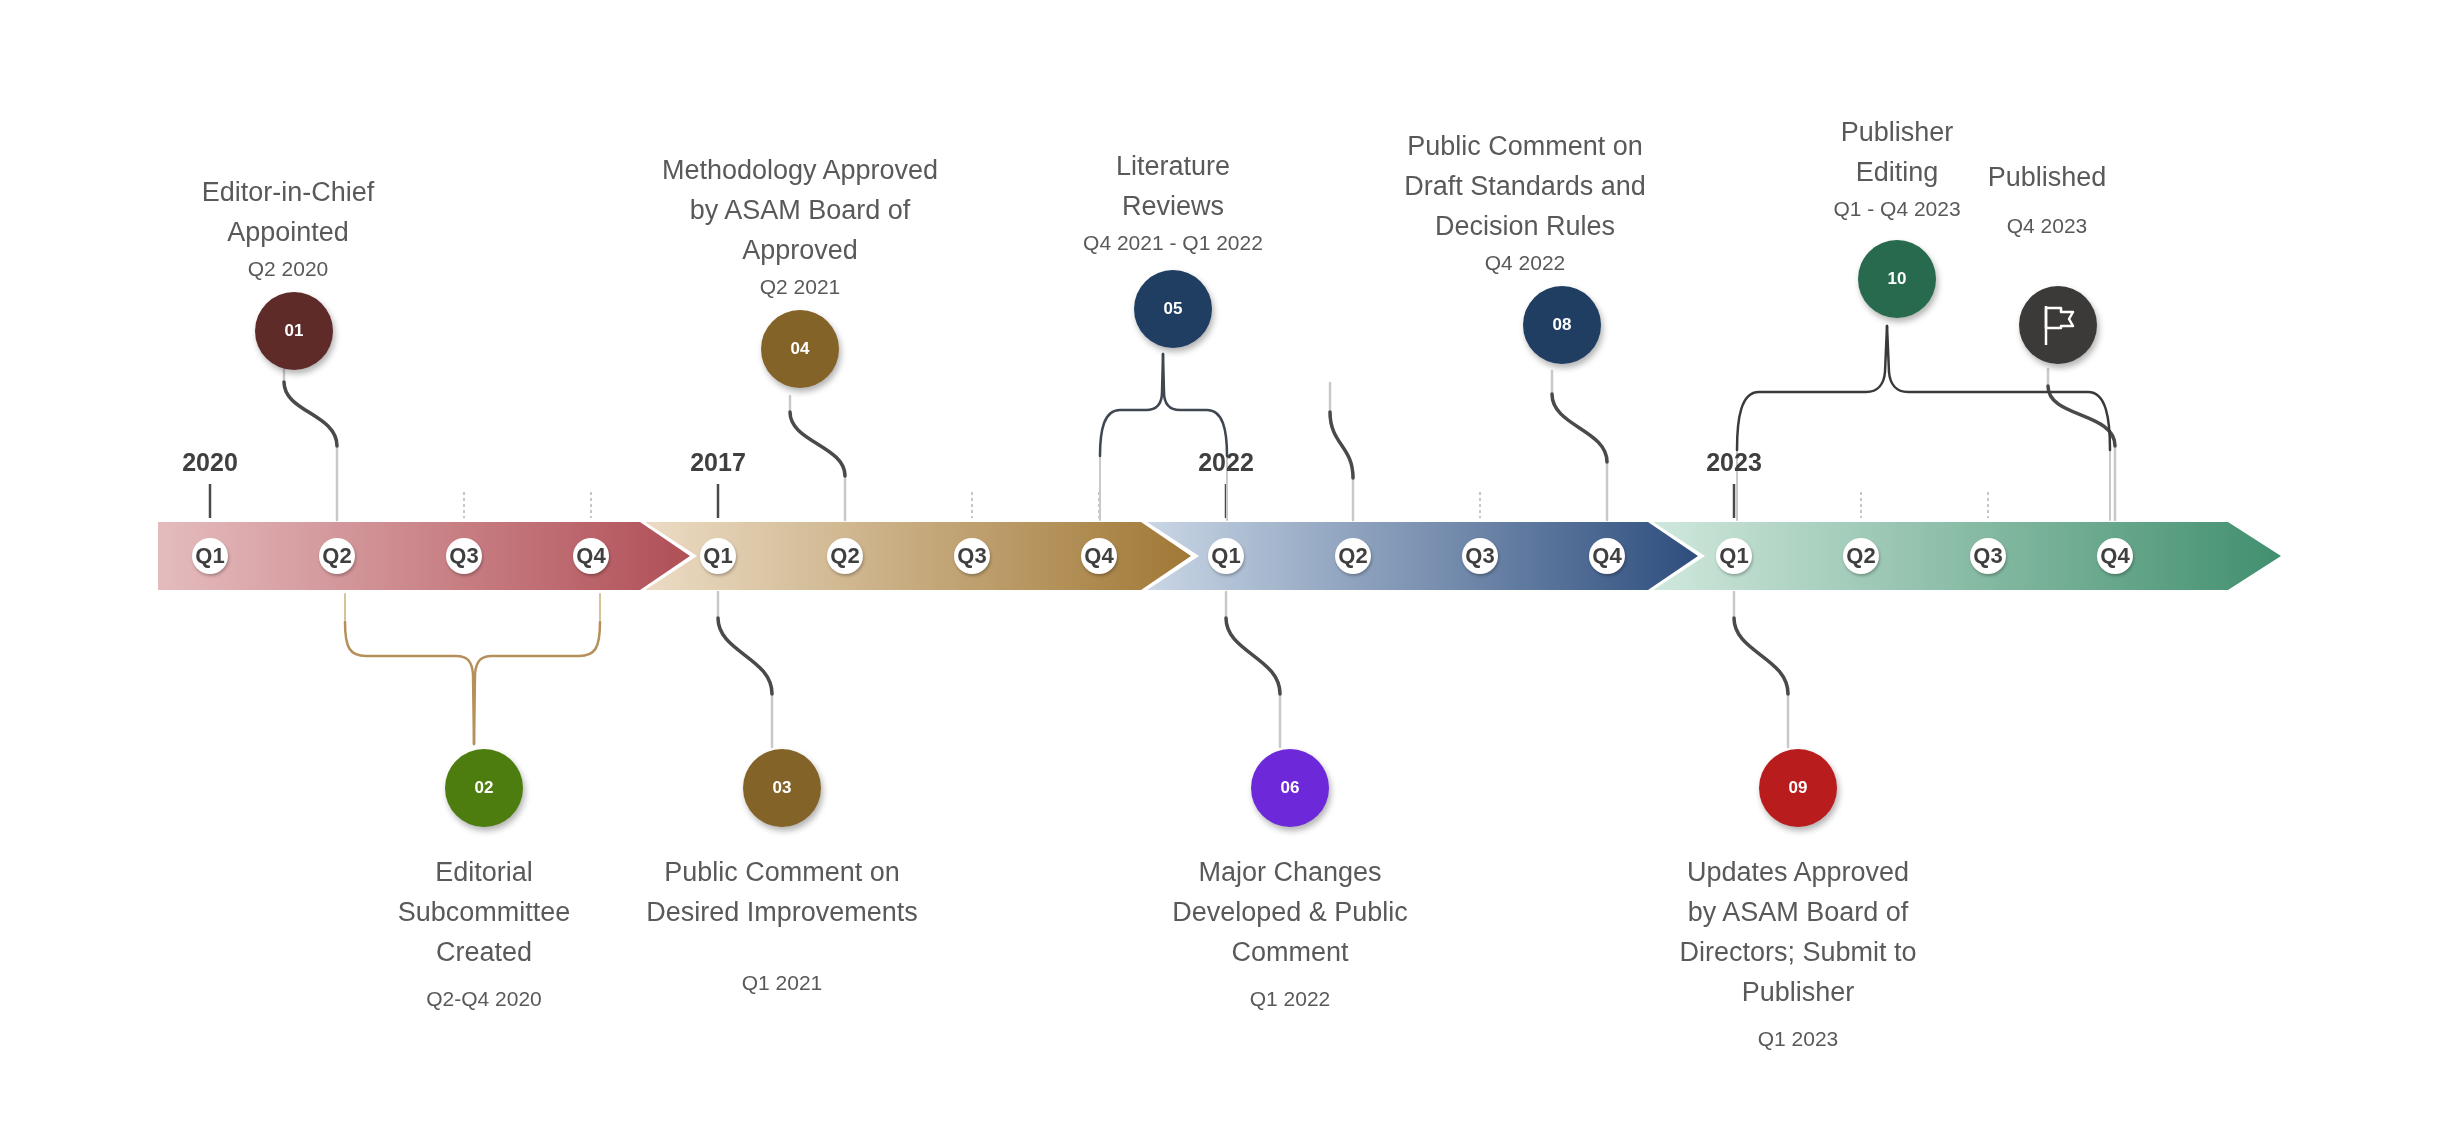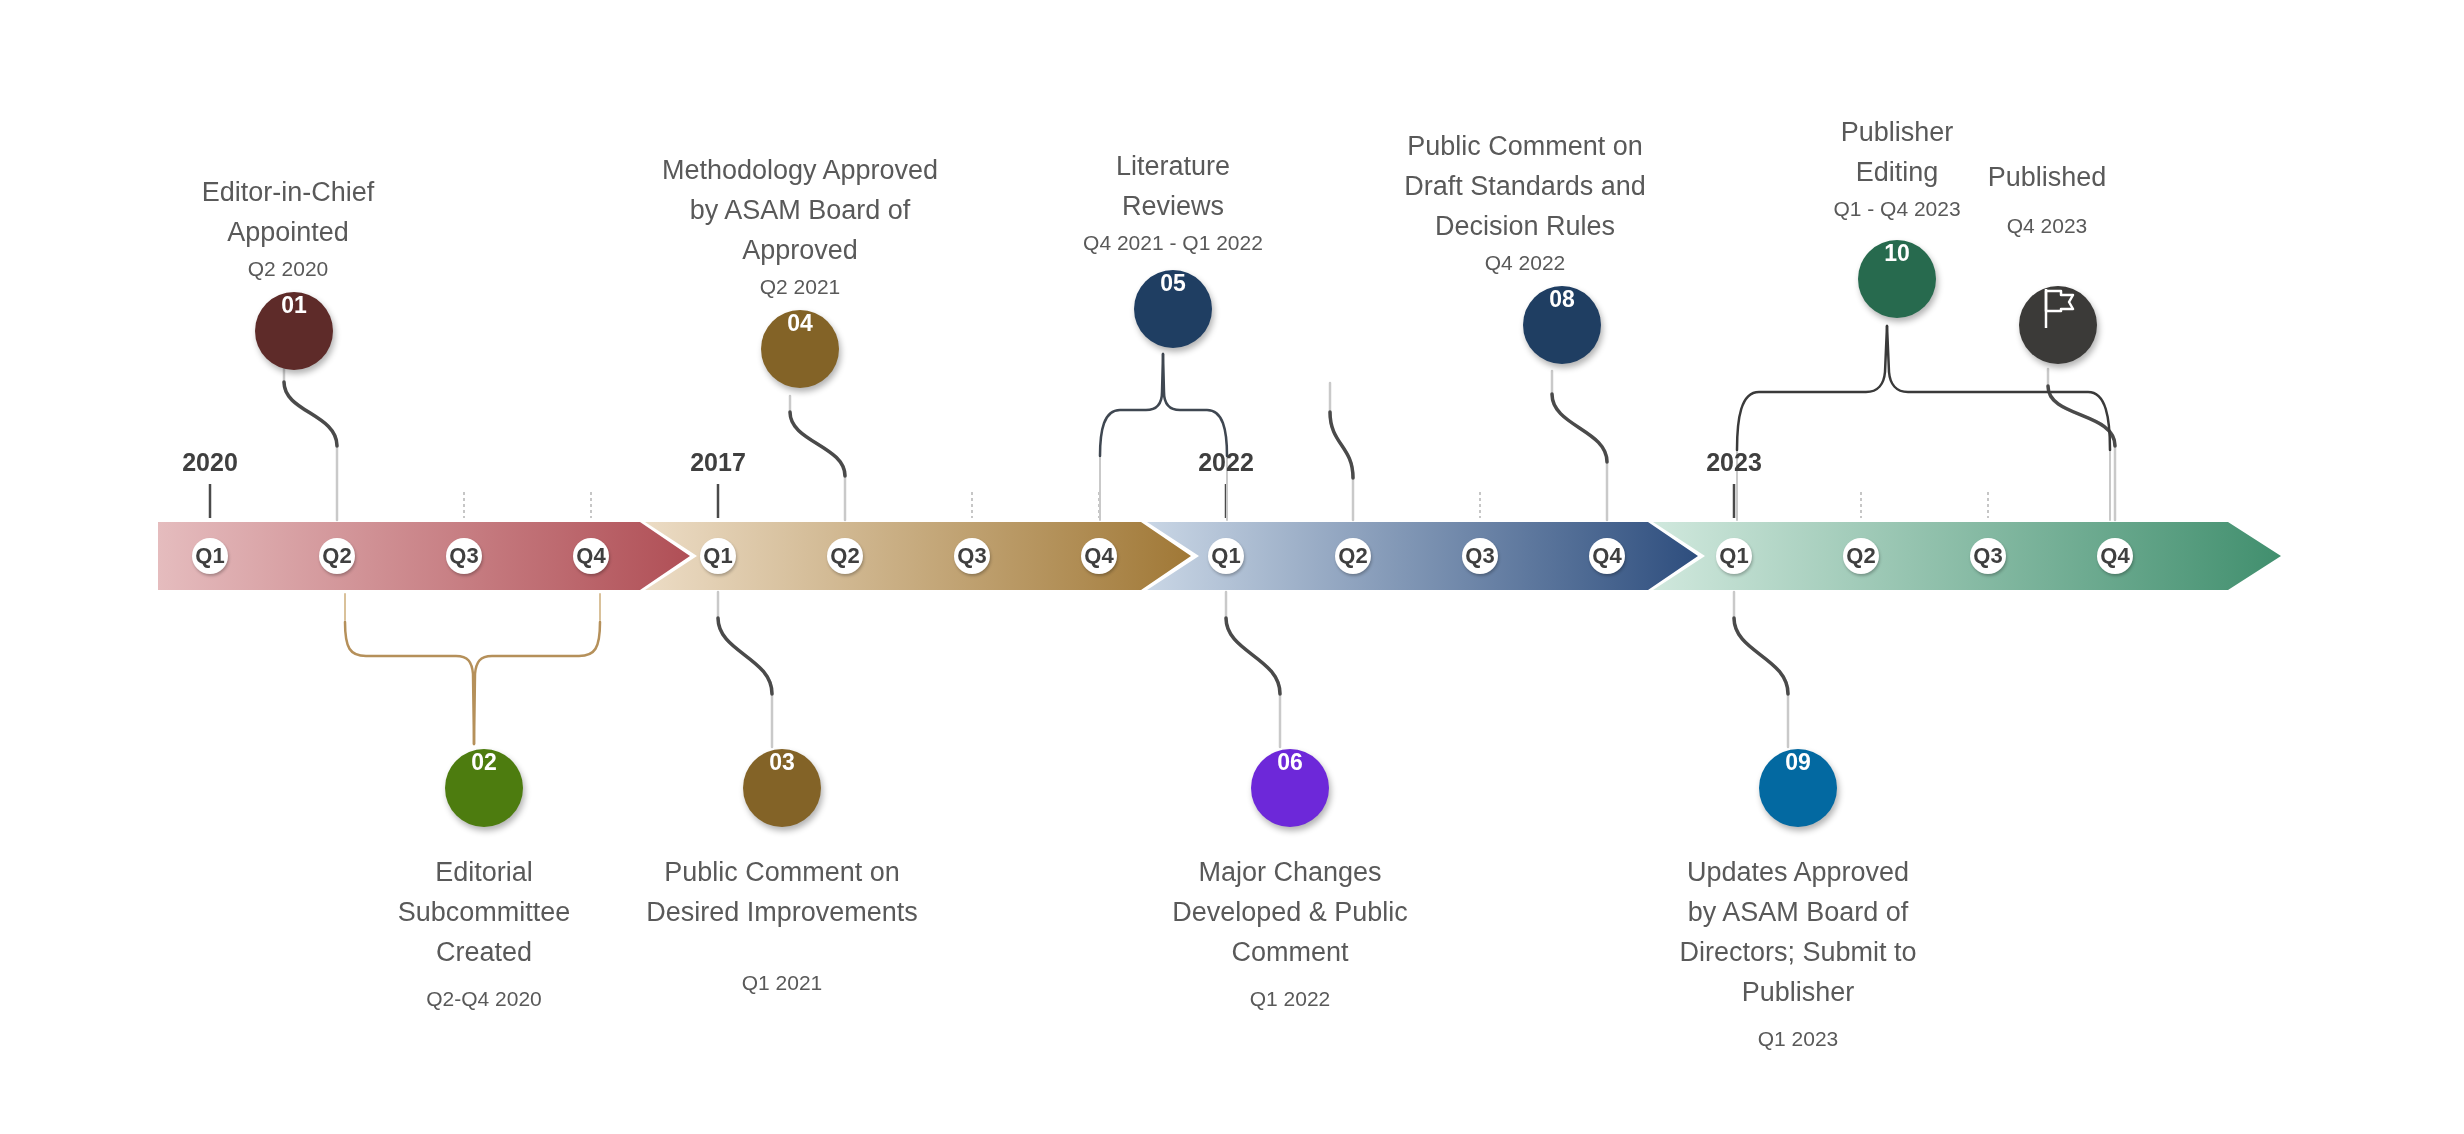--- a/index.html
+++ b/index.html
@@ -27,22 +27,22 @@
   
   .milestone {
     position:absolute; width:380px; display:flex; flex-direction:column;
     align-items:center; text-align:center;
   }
   .m-title { font-size:27px; line-height:40px; color:#595959; }
   .m-title span { display:block; }
   .m-date { font-size:21px; line-height:30px; color:#595959; margin-top:2px; }
   .m-circle {
     width:78px; height:78px; border-radius:50%;
-    display:flex; align-items:flex-start; justify-content:center;
-    color:#ffffff; font-size:23px; font-weight:bold;
+    display:flex; align-items:center; justify-content:center;
+    color:#ffffff; font-size:17px; font-weight:bold;
     box-shadow:2px 4px 6px rgba(0,0,0,0.3);
     flex-shrink:0;
   }
   .milestone.above .m-circle { margin-top:8px; }
   .milestone.below .m-circle { order:-1; }
   .milestone.below .m-title { margin-top:25px; }
   .milestone.below .m-date  { margin-top:12px; }
 </style>
 </head>
 <body>
@@ -307,21 +307,21 @@
       </div>
     <div class="m-title">
       <span>Major Changes</span>
       <span>Developed &amp; Public</span>
       <span>Comment</span>
     </div>
     <div class="m-date">Q1 2022</div>
   </div>
 
   <div class="milestone below" style="left:1608px; top:749px;">
-    <div class="m-circle" style="background-color: #0369a1;">
+    <div class="m-circle" style="background-color: #b91c1c;">
         <span>09</span>
       </div>
     <div class="m-title">
       <span>Updates Approved</span>
       <span>by ASAM Board of</span>
       <span>Directors; Submit to</span>
       <span>Publisher</span>
     </div>
     <div class="m-date">Q1 2023</div>
   </div>

